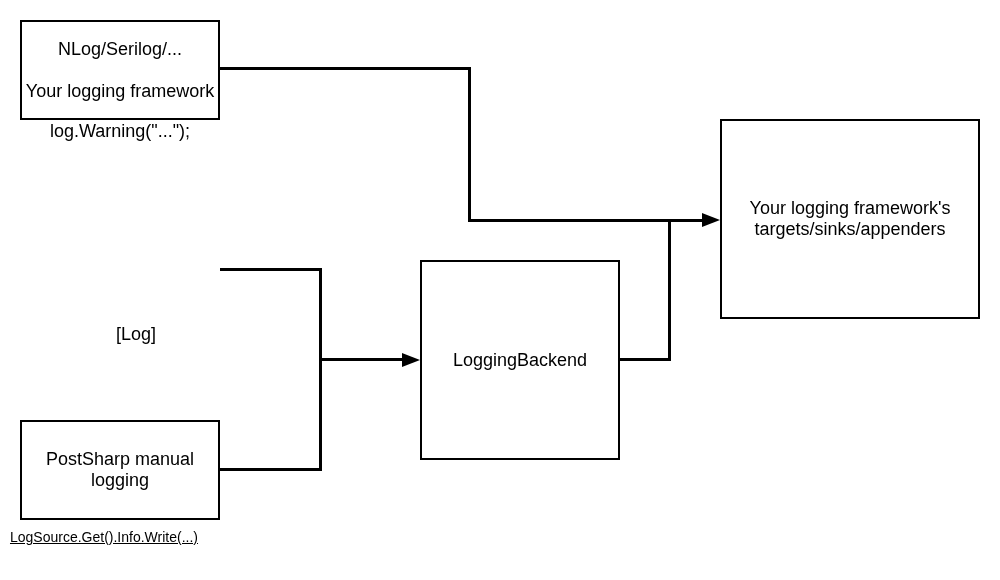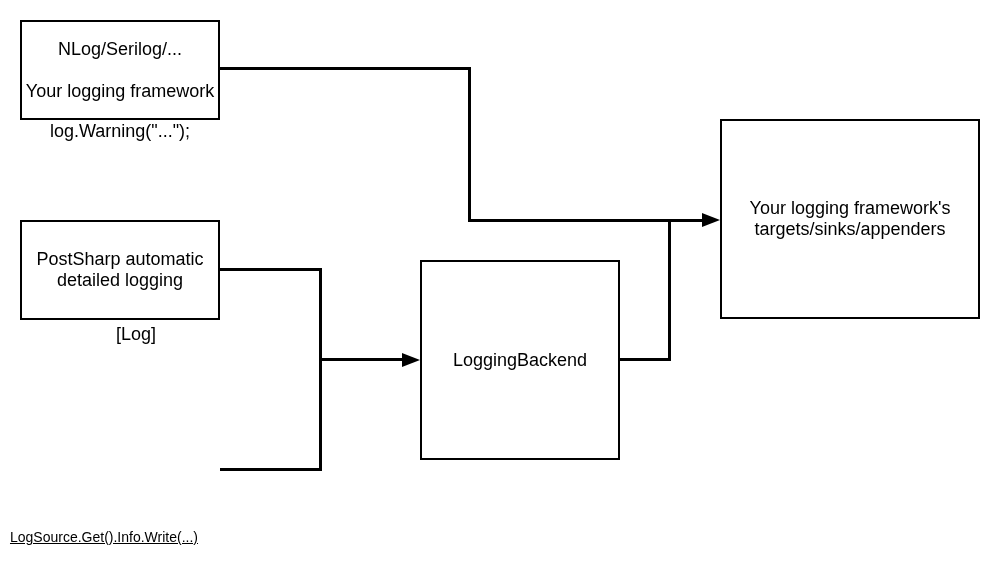--- a/index.html
+++ b/index.html
@@ -56,26 +56,26 @@
   <div class="line" style="left:619px; top:358px; width:52px; height:3px;"></div>
   <div class="line" style="left:668px; top:219px; width:3px; height:142px;"></div>
 
   <div class="node" style="left:20px; top:20px; width:200px; height:100px;">
     <span class="node-label">NLog/Serilog/...
 
 Your logging framework</span>
   </div>
   <div class="caption" style="left:20px; top:121px; width:200px;">log.Warning("...");</div>
 
-  <div class="node" style="left:20px; top:220px; width:200px; height:100px;">
-    <span class="node-label">PostSharp automatic
-detailed logging</span>
-  </div>
   <div class="caption" style="left:36px; top:324px; width:200px;">[Log]</div>
 
+  <div class="node" style="left:20px; top:420px; width:200px; height:100px;">
+    <span class="node-label">PostSharp manual
+logging</span>
+  </div>
   <div class="caption small" style="left:4px; top:529px; width:200px;text-decoration:underline;">LogSource.Get().Info.Write(...)</div>
 
   <div class="node" style="left:720px; top:119px; width:260px; height:200px;">
     <span class="node-label">Your logging framework's
 targets/sinks/appenders</span>
   </div>
 
   <div class="node" style="left:420px; top:260px; width:200px; height:200px;">
     <span class="node-label">LoggingBackend</span>
   </div>

